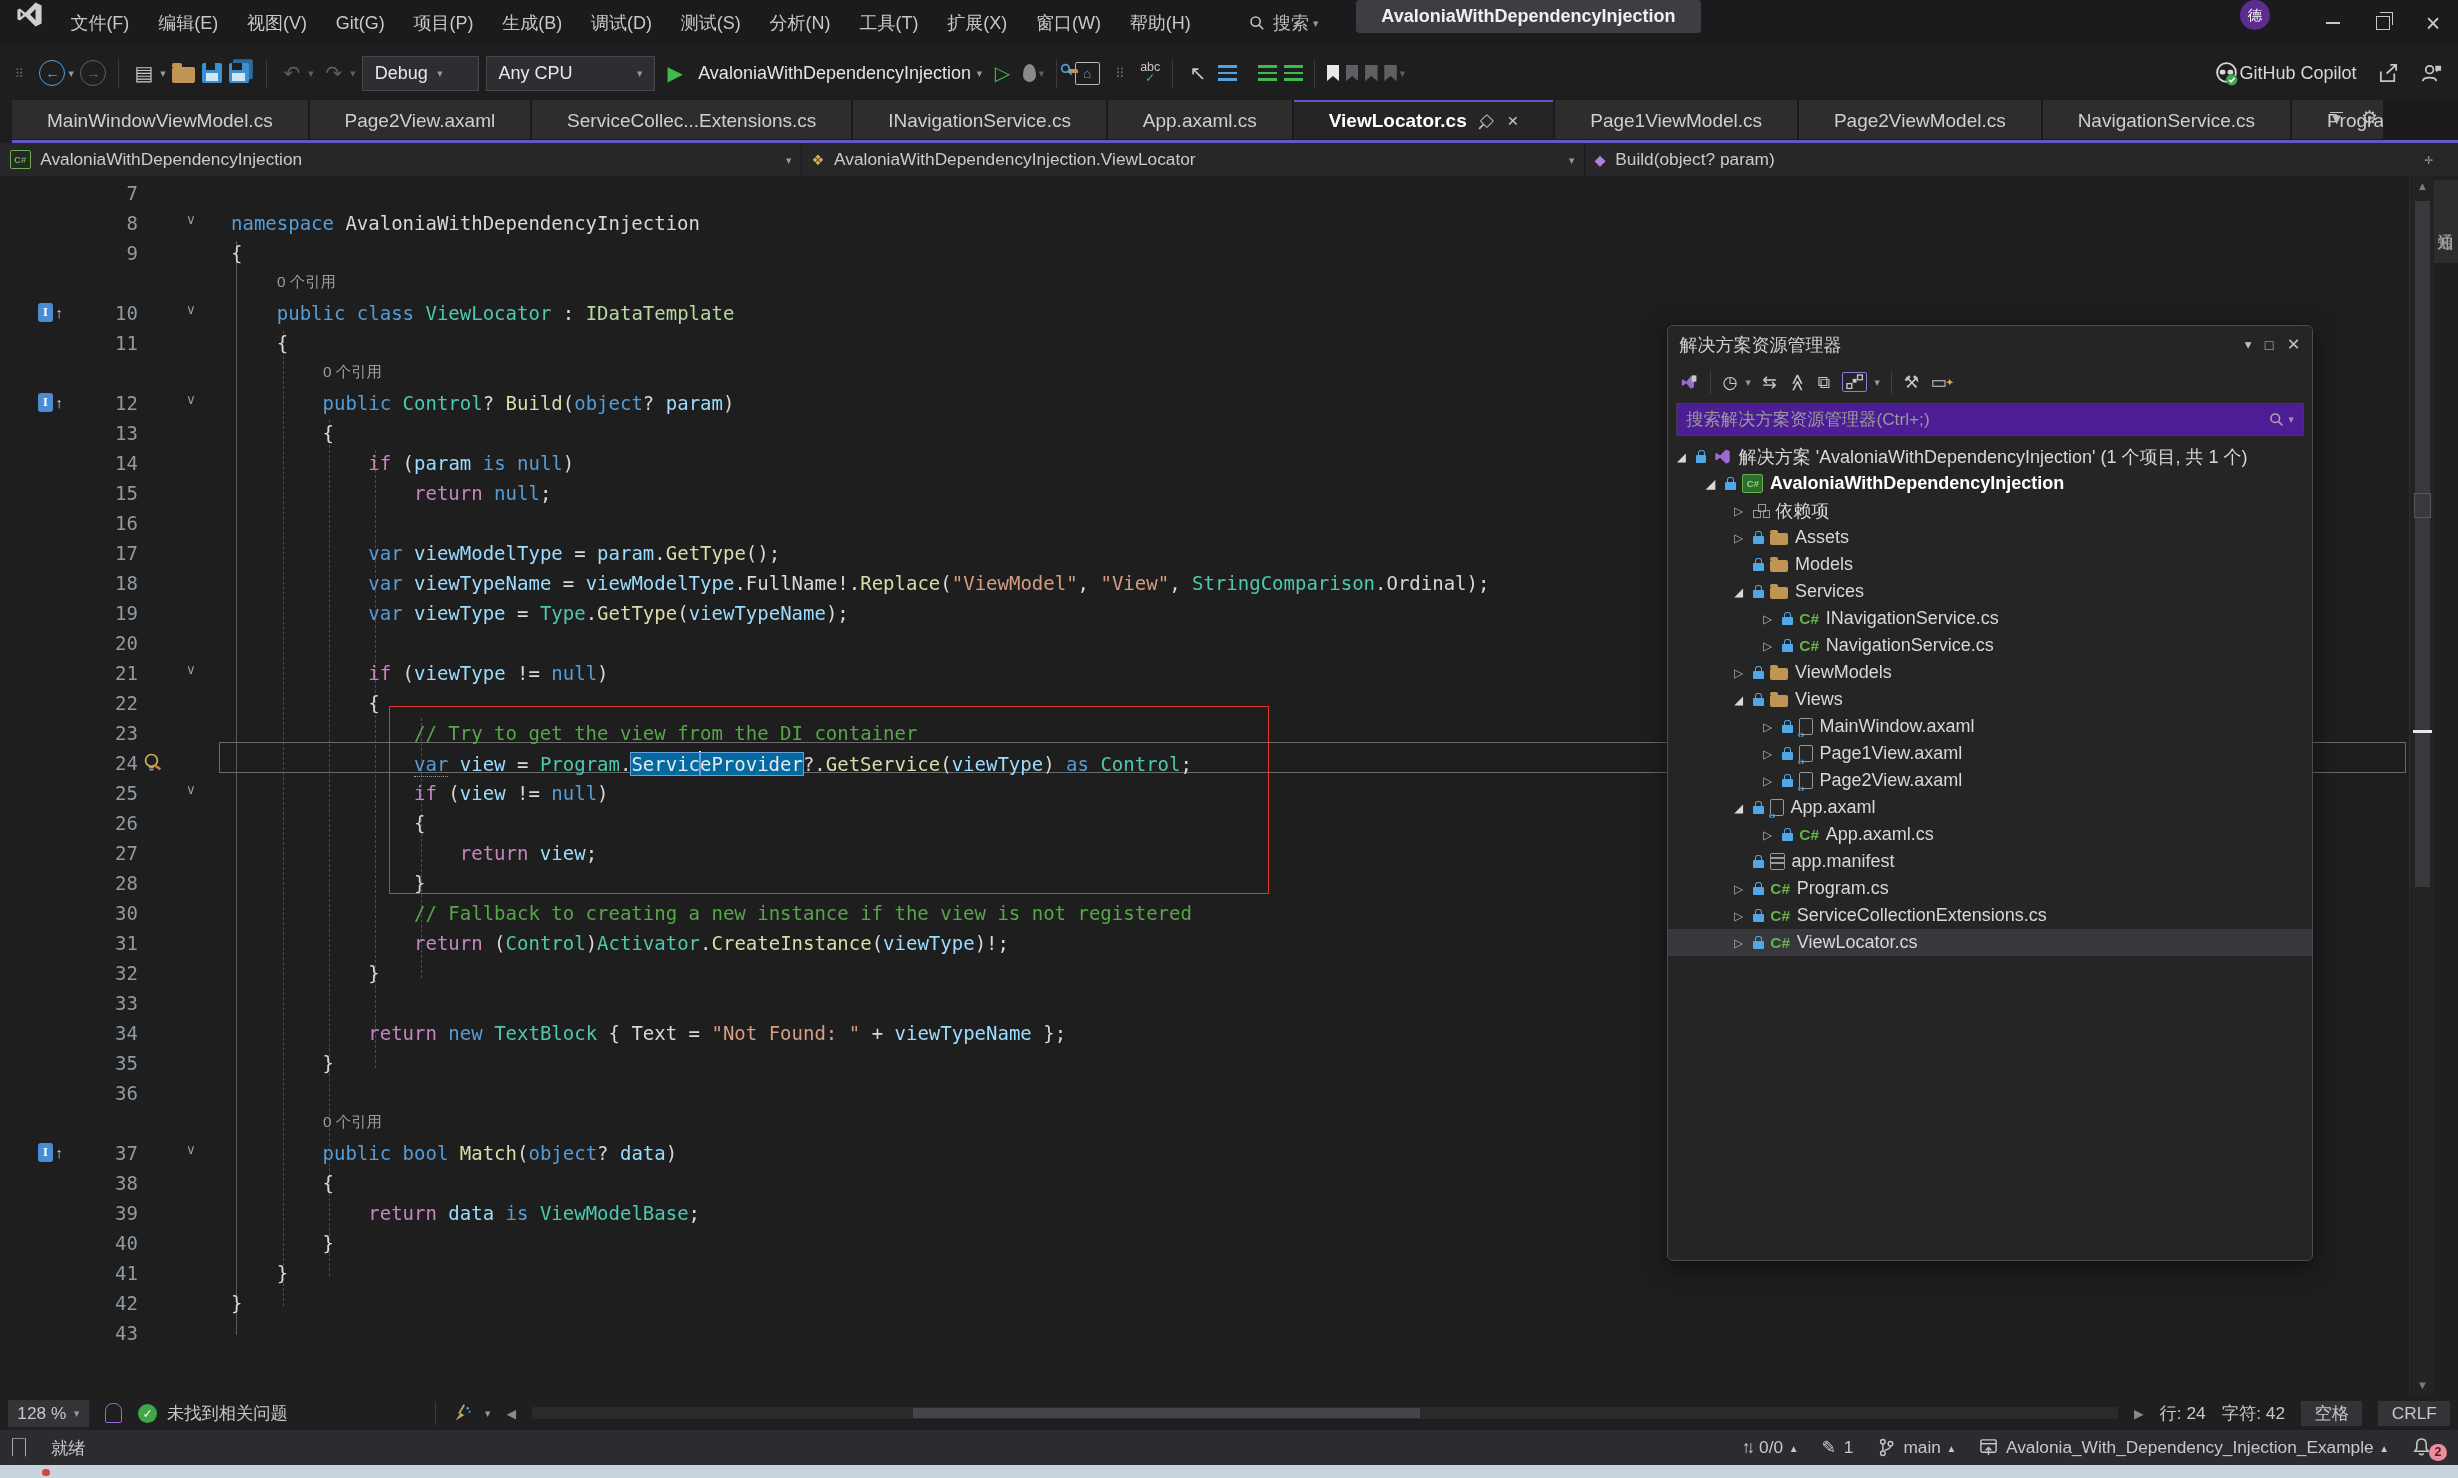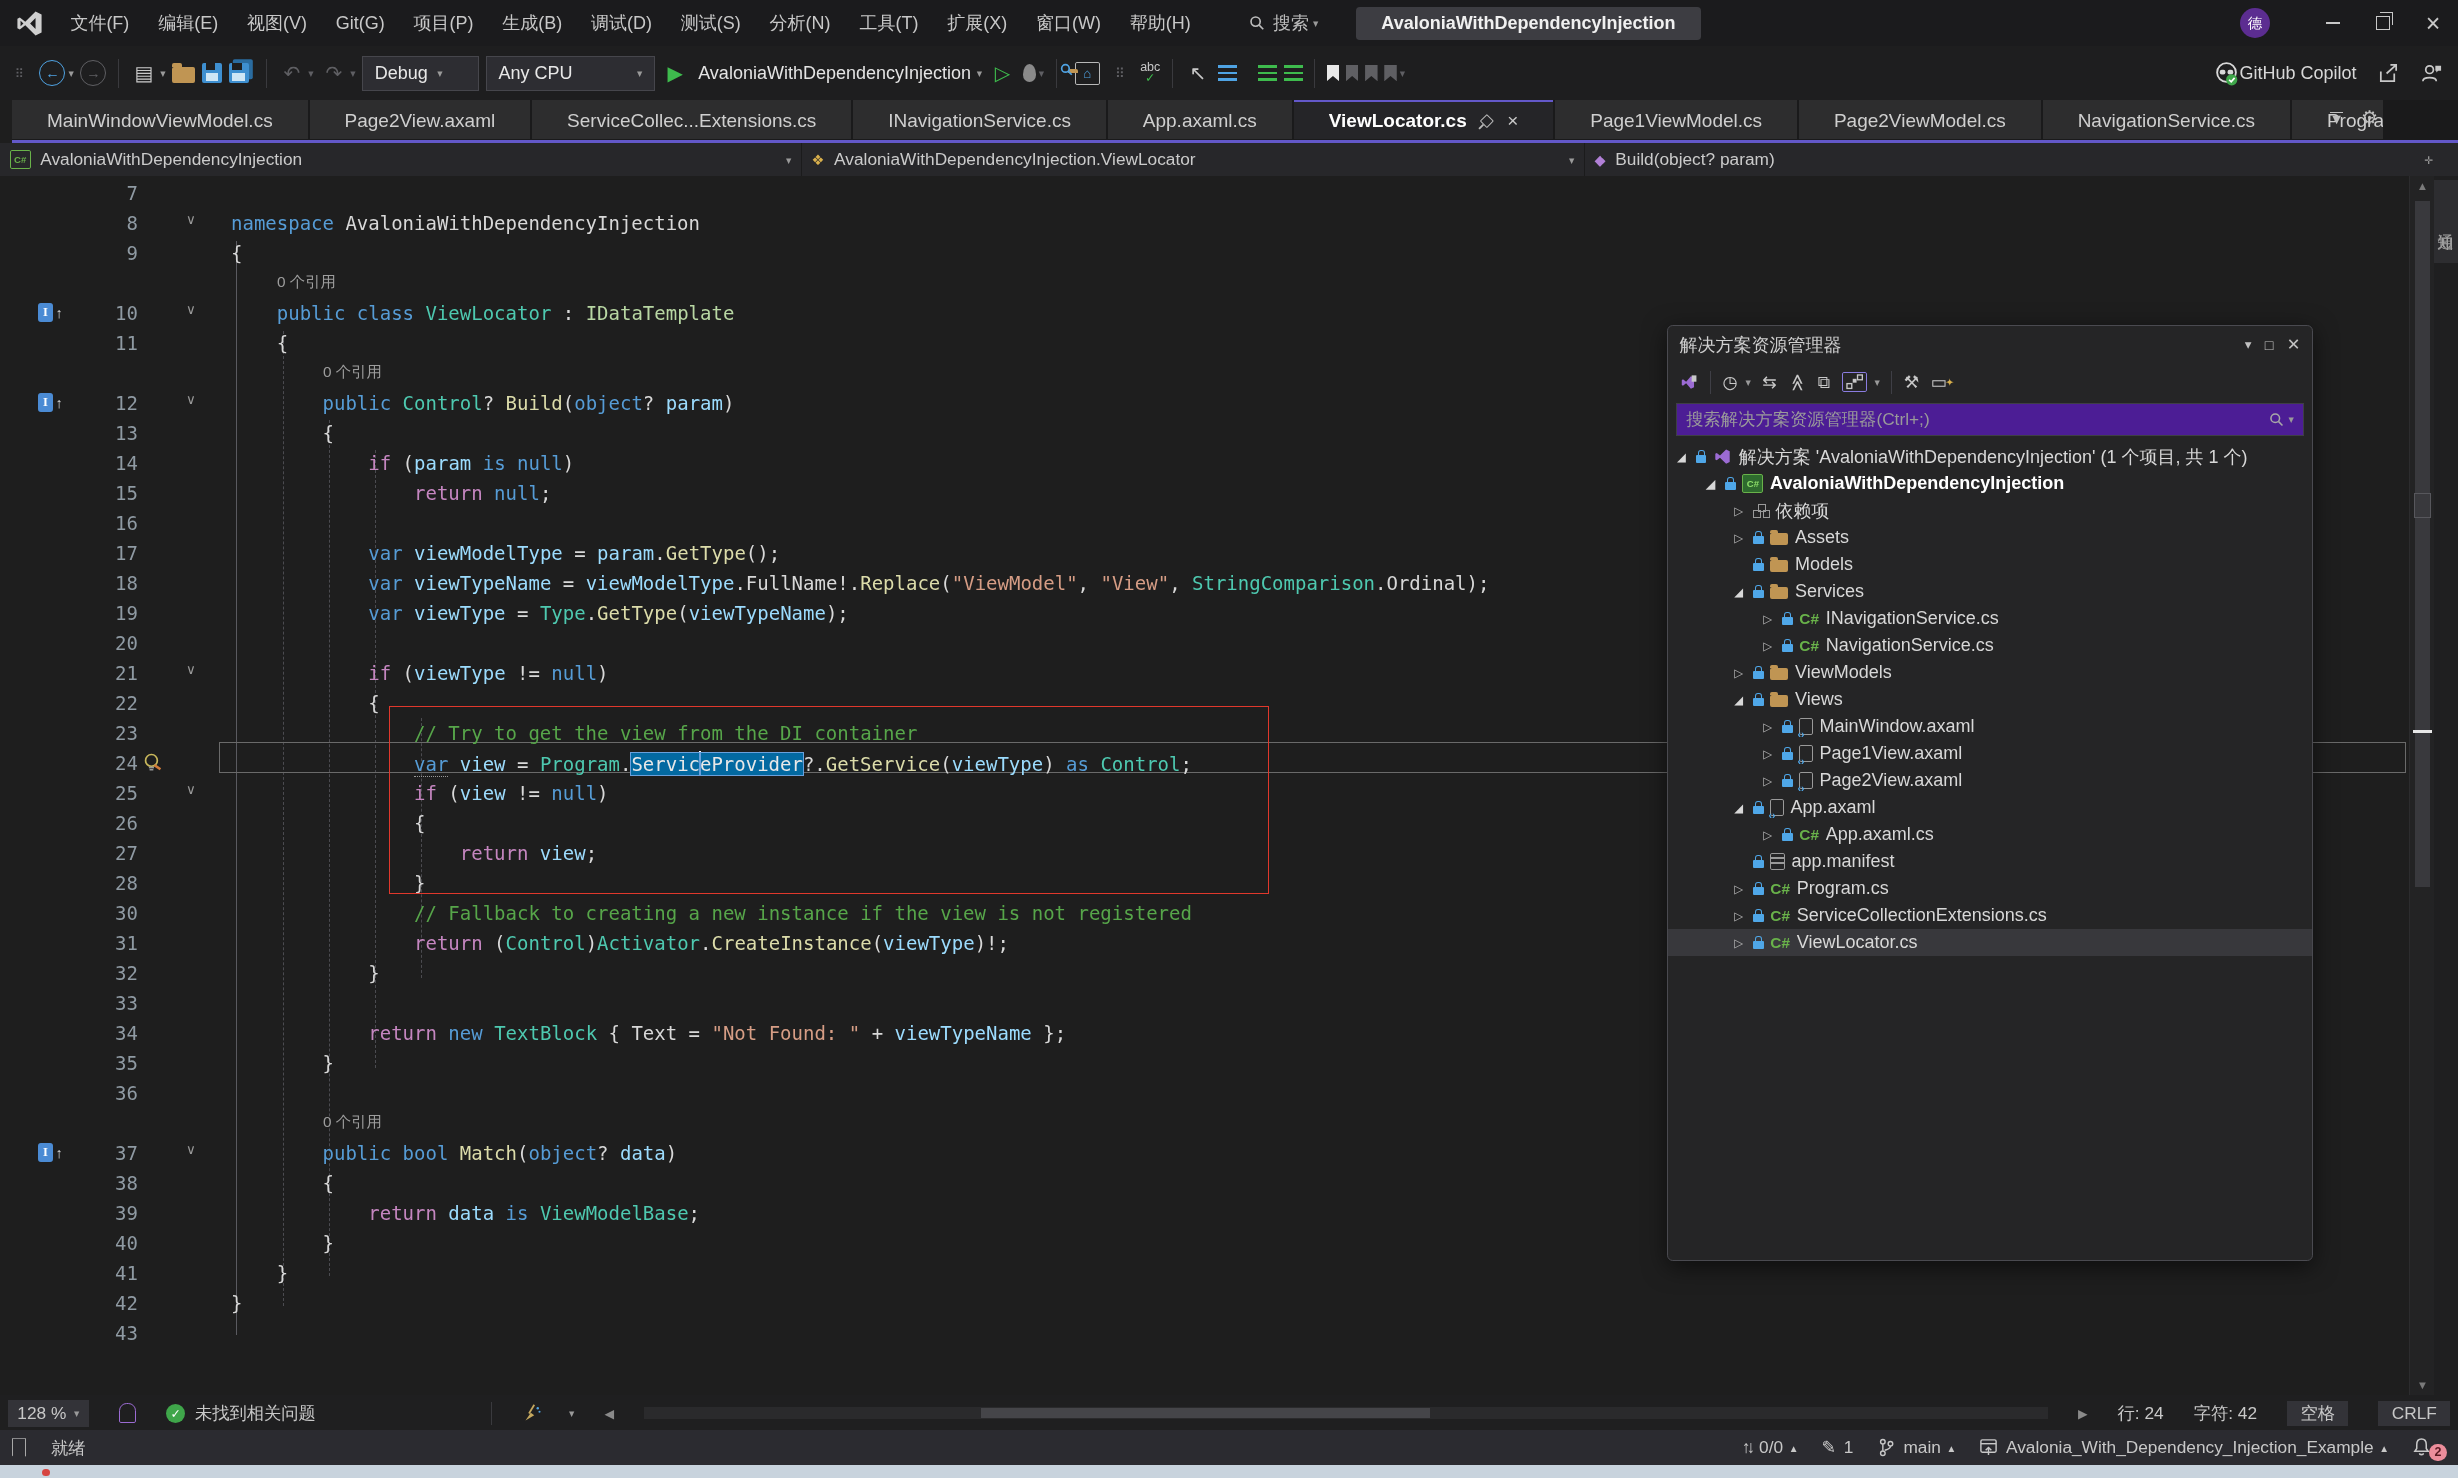--- a/index.html
+++ b/index.html
@@ -1,20 +1,20 @@
 <!DOCTYPE html>
 <html><head>
 <meta charset="utf-8">
 <style>
   html,body{margin:0;padding:0;background:#101010;}
   #root{position:relative;width:2458px;height:1479px;background:#1E1E1E;overflow:hidden;
         font-family:"Liberation Sans",sans-serif;color:#CCCCCC;-webkit-font-smoothing:antialiased;}
   .abs{position:absolute;}
   
-  #titlebar{left:0;top:0;width:2458px;height:46px;background:#1B1B1D;display:flex;align-items:center;}
+  #titlebar{left:0;top:0;width:2458px;height:46px;background:#1B1B1D;display:flex;}
   .menu-item{padding:0 14.4px;font-size:18px;color:#C8C8C8;line-height:46px;cursor:default;}
   #vslogo{width:33px;height:29px;margin:0 9.6px 0 13.4px;}
   .tsearch{display:flex;align-items:center;gap:7.7px;margin-left:44px;color:#BDBDBD;font-size:18px;}
   .title-pill{margin-left:38px;background:#3D3D42;border-radius:3.8px;height:33px;line-height:33px;
               padding:0 25px;font-size:18px;font-weight:bold;color:#F0F0F0;}
   .avatar{width:30px;height:30px;border-radius:50%;background:#5C2D91;color:#fff;font-size:14.4px;
           display:flex;align-items:center;justify-content:center;}
   .winbtn{width:50px;height:46px;display:flex;align-items:center;justify-content:center;color:#C8C8C8;}
   .min-glyph{width:13.4px;height:1.9px;background:#C8C8C8;}
   .restore-glyph{width:11.5px;height:11.5px;border:1.4px solid #C8C8C8;position:relative;}
@@ -121,21 +121,21 @@
   .i-xaml{width:13.4px;height:16.3px;border:1.9px solid #9a9a9a;border-radius:1.9px;position:relative;flex:none;box-sizing:border-box;}
   .i-xaml:after{content:"‹›";position:absolute;left:-2.9px;bottom:-6.7px;color:#4FA7E8;font-size:10.6px;font-weight:bold;}
   .i-manifest{width:14.4px;height:16.3px;border:1.9px solid #9a9a9a;border-radius:1.9px;box-sizing:border-box;
               background:linear-gradient(#252526 2.9px,#9a9a9a 2.9px,#9a9a9a 4.8px,#252526 4.8px,#252526 7.7px,#9a9a9a 7.7px,#9a9a9a 9.6px,#252526 9.6px);flex:none;}
   .i-deps{width:15.4px;height:13.4px;position:relative;flex:none;}
   .i-deps i{position:absolute;width:5.8px;height:5.8px;border:1.4px solid #9a9a9a;display:block;}
   .i-sln{flex:none;}
   .i-proj{width:19px;height:17.3px;background:#2E6B2E;border:1.4px solid #69B24A;color:#8FE06A;font-size:9.6px;font-weight:bold;
           display:flex;align-items:center;justify-content:center;border-radius:1.9px;flex:none;}
   
-  #edstatus{left:0;top:1395px;width:2458px;height:36px;background:#1F1F20;display:flex;align-items:center;font-size:17.3px;color:#C8C8C8;gap:30px;padding:0 7.7px;box-sizing:border-box;}
+  #edstatus{left:0;top:1395px;width:2458px;height:36px;background:#1F1F20;display:flex;align-items:center;font-size:17.3px;color:#C8C8C8;gap:16px;padding:0 7.7px;box-sizing:border-box;}
   .zoombox{background:#333338;height:27px;display:flex;align-items:center;padding:0 9.6px;gap:11.5px;}
   .okcirc{width:19px;height:19px;border-radius:50%;background:#3FA64A;color:#fff;font-size:12.5px;display:flex;align-items:center;justify-content:center;}
   .ghost{width:15.4px;height:18px;border:1.9px solid #9B6BD3;border-radius:7.7px 7.7px 1.9px 1.9px;}
   .hsep{width:1px;height:23px;background:#3A3A3E;}
   #hscroll{flex:1;height:11.5px;background:#2A2A2C;position:relative;}
   #hthumb{position:absolute;left:24%;top:1px;width:32%;height:9.6px;background:#454549;}
   .stbox{background:#333338;height:25px;display:flex;align-items:center;padding:0 13.4px;}
   #statusbar{left:0;top:1430px;width:2458px;height:35px;background:#2B2B30;display:flex;align-items:center;font-size:17.3px;color:#C8C8C8;gap:25px;padding:0 11.5px;box-sizing:border-box;}
   .flag{width:12.5px;height:16.3px;border:1.9px solid #A8A8A8;clip-path:polygon(0 0,100% 0,100% 100%,50% 68%,0 100%);}
   .sb-item{display:flex;align-items:center;gap:7.7px;}

